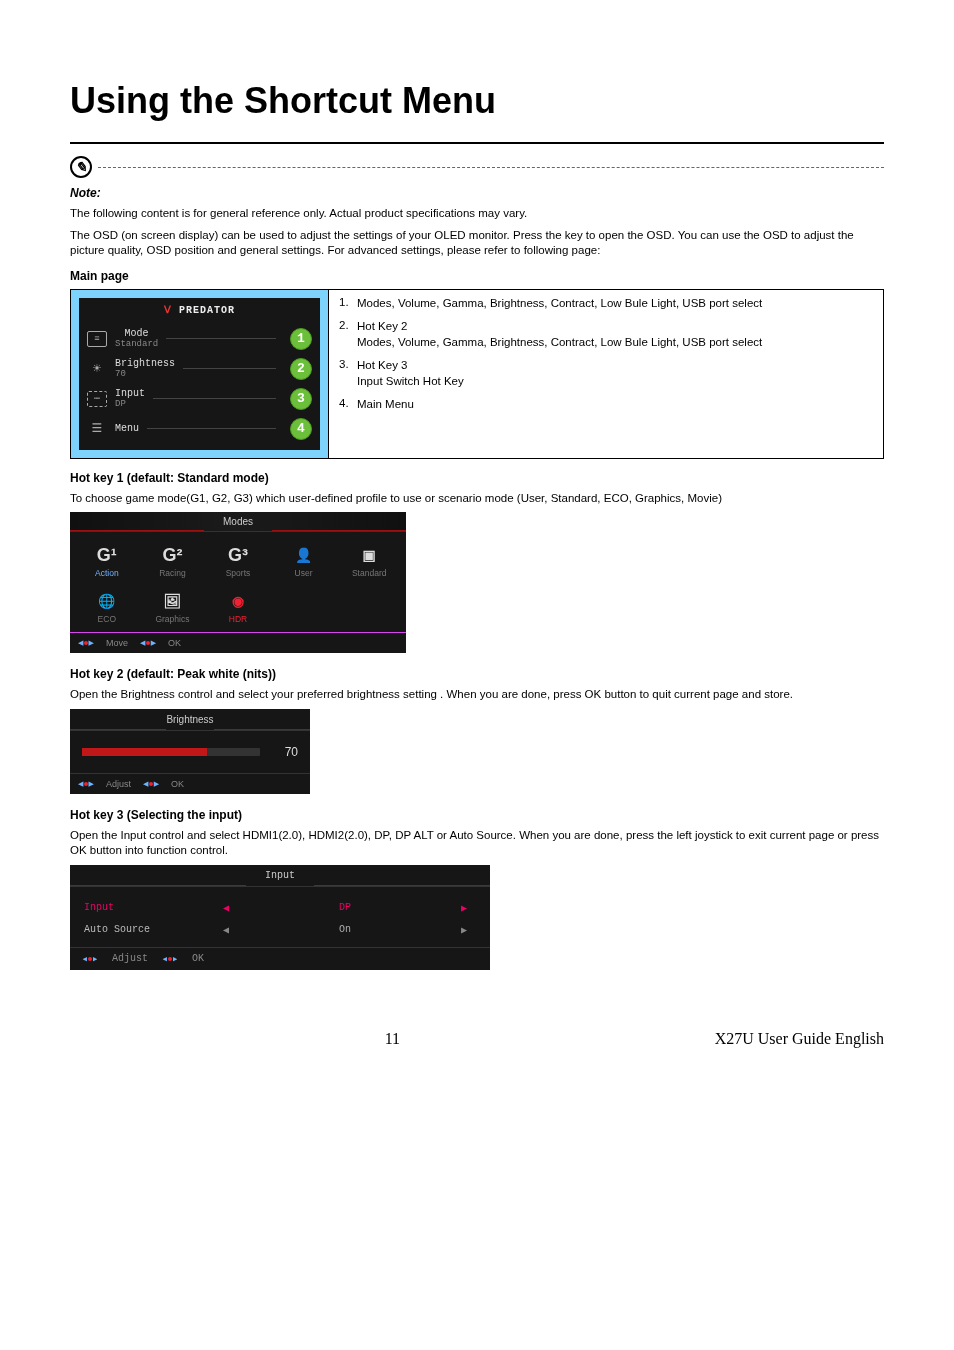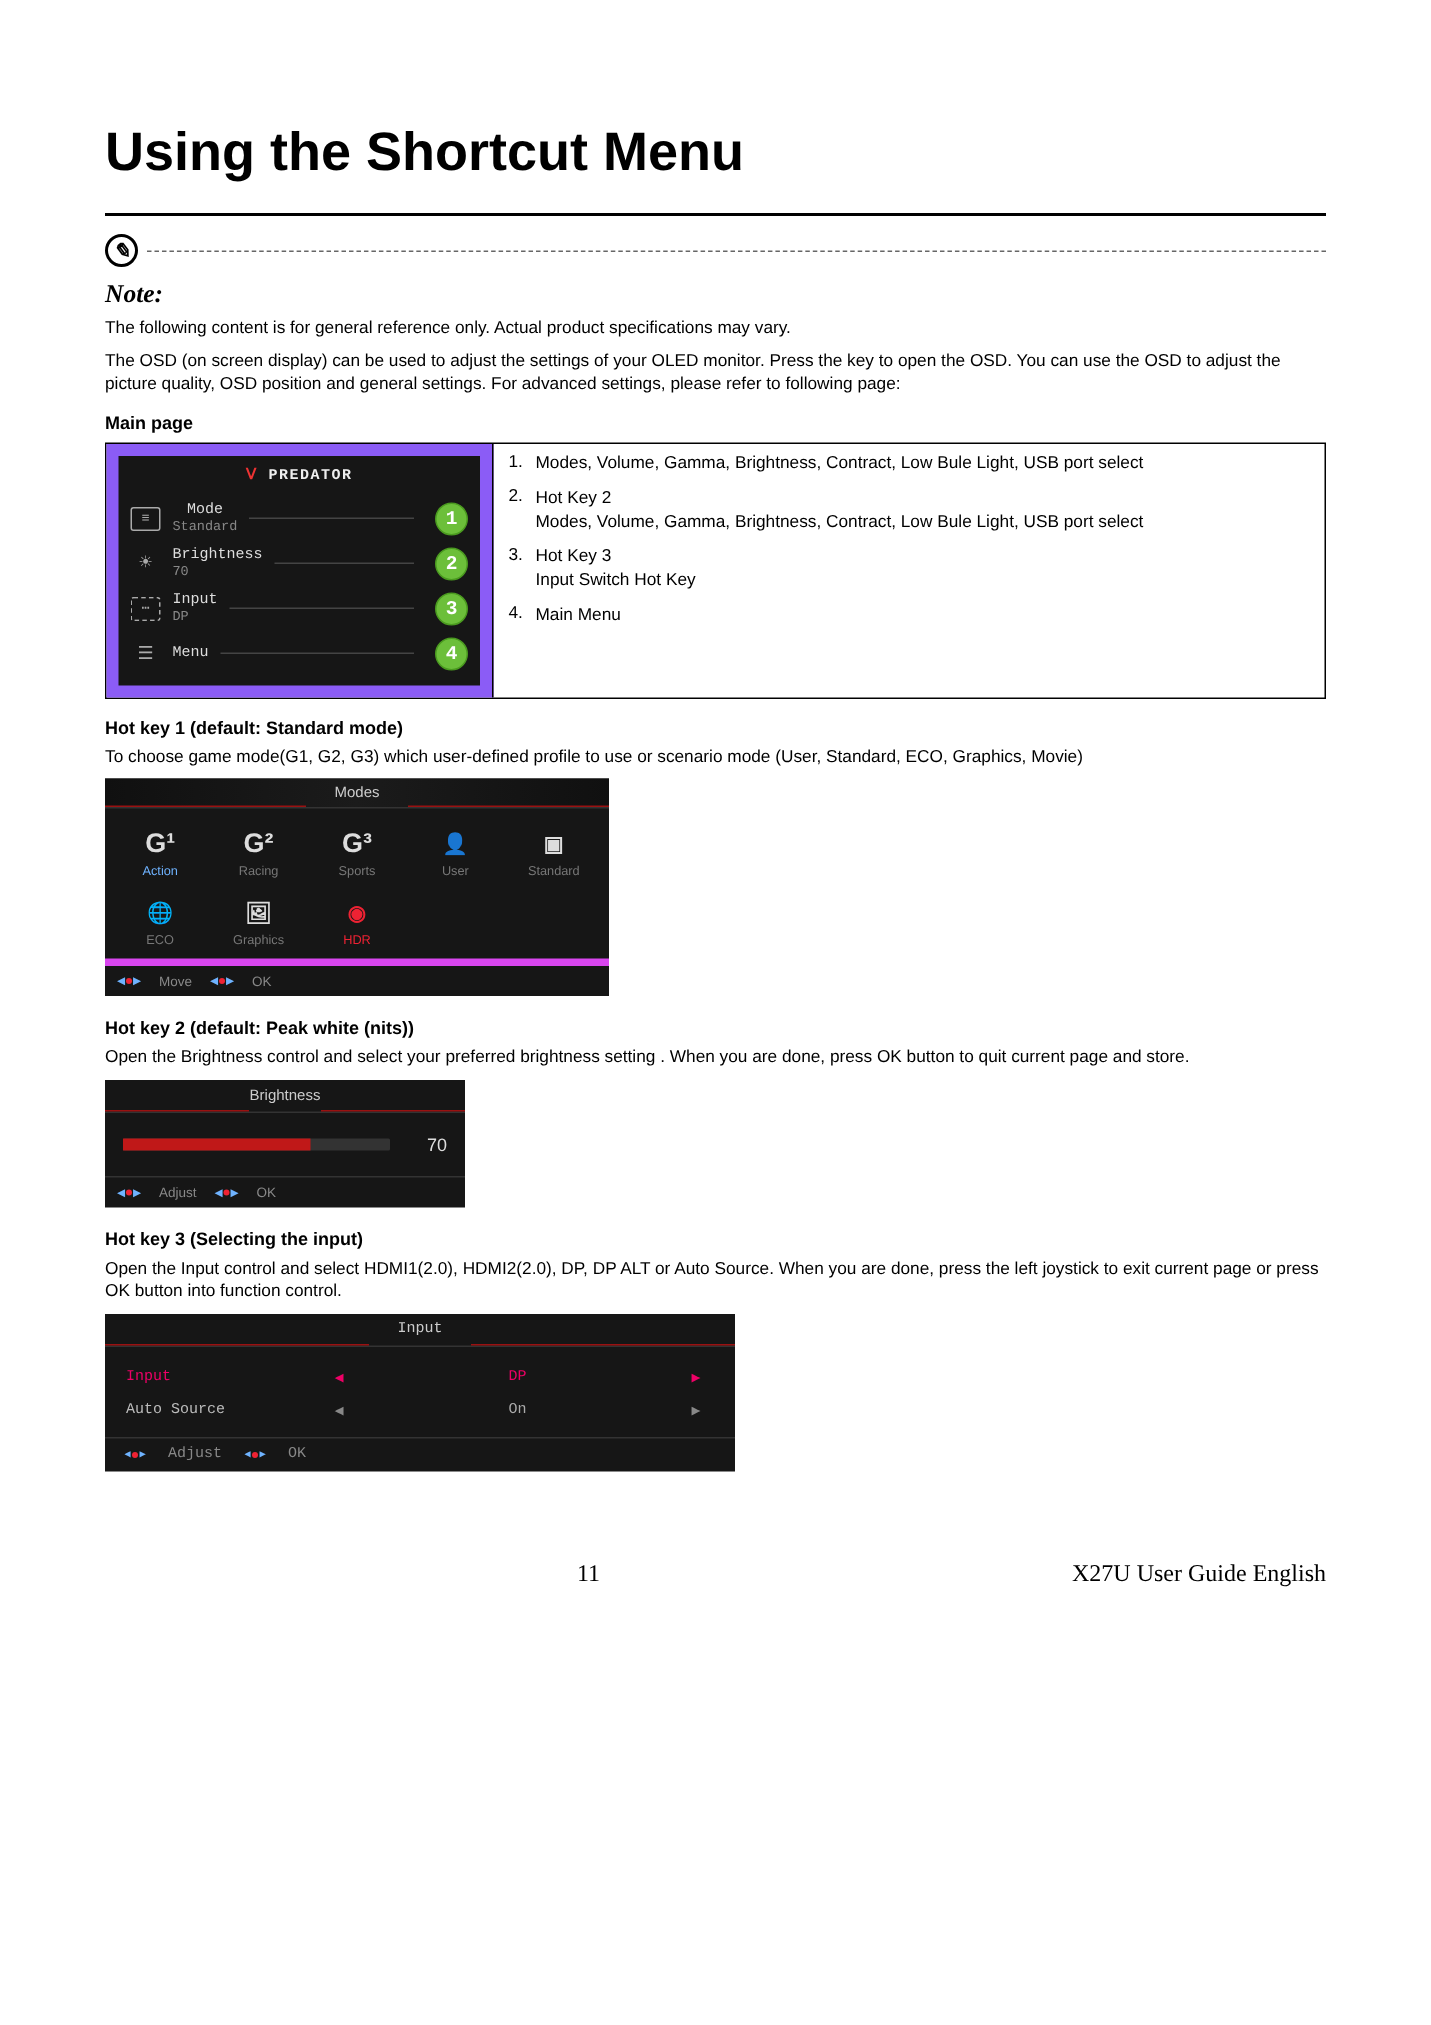--- a/index.html
+++ b/index.html
@@ -36,23 +36,22 @@
     flex: 0 0 auto;
   }
   .dashed-row .dashes {
     flex: 1;
     border-top: 1px dashed #666;
     height: 0;
   }
   .note-label {
     font-weight: bold;
     font-style: italic;
-    font-size: 17px;
+    font-size: 12px;
     margin-bottom: 6px;
-    font-family: Liberation Serif, serif;
   }
   .p {
     font-size: 11.5px;
     line-height: 1.35;
     margin-bottom: 6px;
   }
   .bold-sub {
     font-weight: bold;
     font-size: 12px;
     margin: 10px 0 6px 0;
@@ -61,21 +60,21 @@
   
   .mainpage-wrap {
     display: flex;
     border: 1px solid #000;
     margin-bottom: 12px;
   }
   .mainpage-left {
     width: 258px;
     border-right: 1px solid #000;
     padding: 8px;
-    background: #8b5cf6;
+    background: #7dd3fc;
   }
   .osd-main {
     background: #161616;
     color: #bbb;
     font-family: "Courier New", monospace;
     font-size: 10px;
     padding-bottom: 6px;
   }
   .osd-main .logo {
     text-align: center;
@@ -160,21 +159,21 @@
     color:#ddd; font-size:18px; height:22px;
     display:flex;align-items:center;justify-content:center;
     font-weight:bold;
   }
   .mode-cell .lab { color:#777; font-size:8.5px; margin-top:2px; }
   .mode-cell.sel .lab { color:#6fb3ff; }
   .mode-cell.hdr-cell .ic { color:#e23; }
   .mode-cell.hdr-cell .lab { color:#e23; }
   .modes-foot {
     display:flex; align-items:center; gap:12px;
-    border-top:5px solid #d946ef; padding:4px 8px;
+    border-top:1px solid #d946ef; padding:4px 8px;
     color:#888; font-size:9px;
   }
   .joy {
     width:16px;height:12px;display:inline-flex;align-items:center;justify-content:center;
     color:#e23;font-size:10px;
   }
   .joy::before{content:"◀";color:#6fb3ff;font-size:7px;margin-right:1px;}
   .joy::after{content:"▶";color:#6fb3ff;font-size:7px;margin-left:1px;}
   .joy-dot { width:4px;height:4px;background:#e23;border-radius:2px;display:inline-block; }
 

